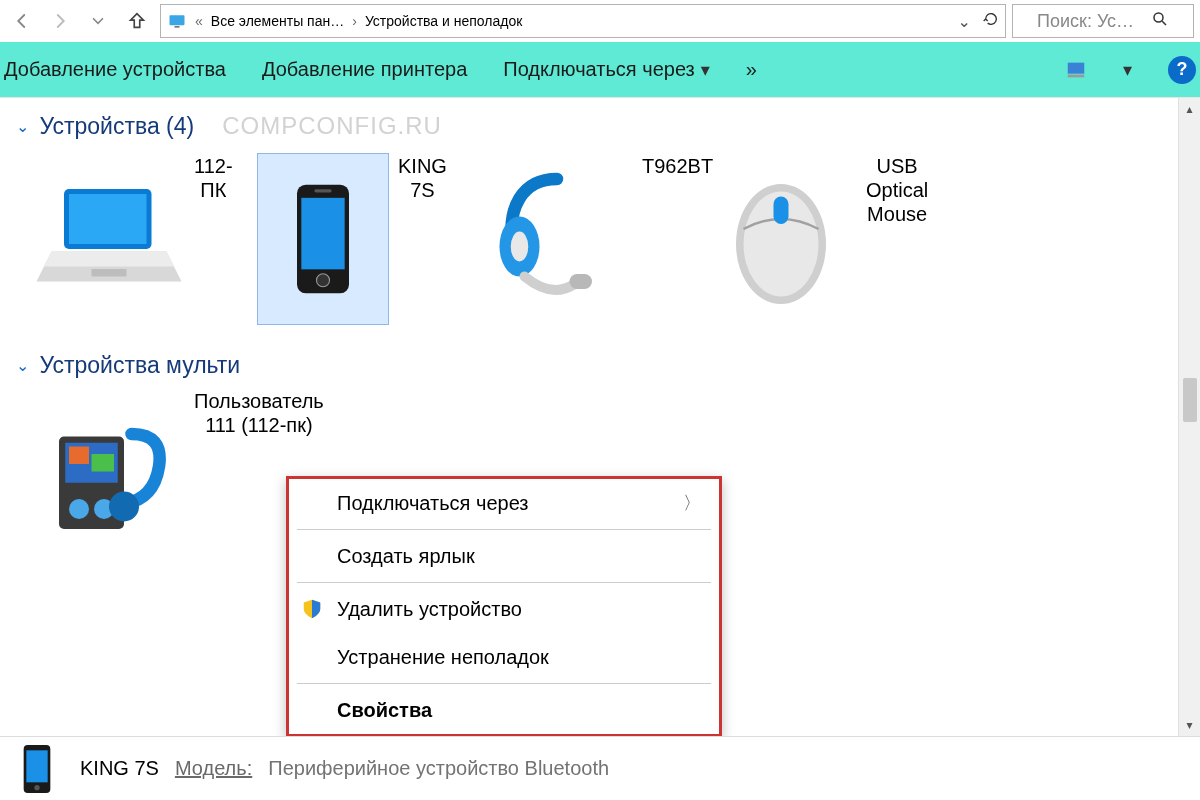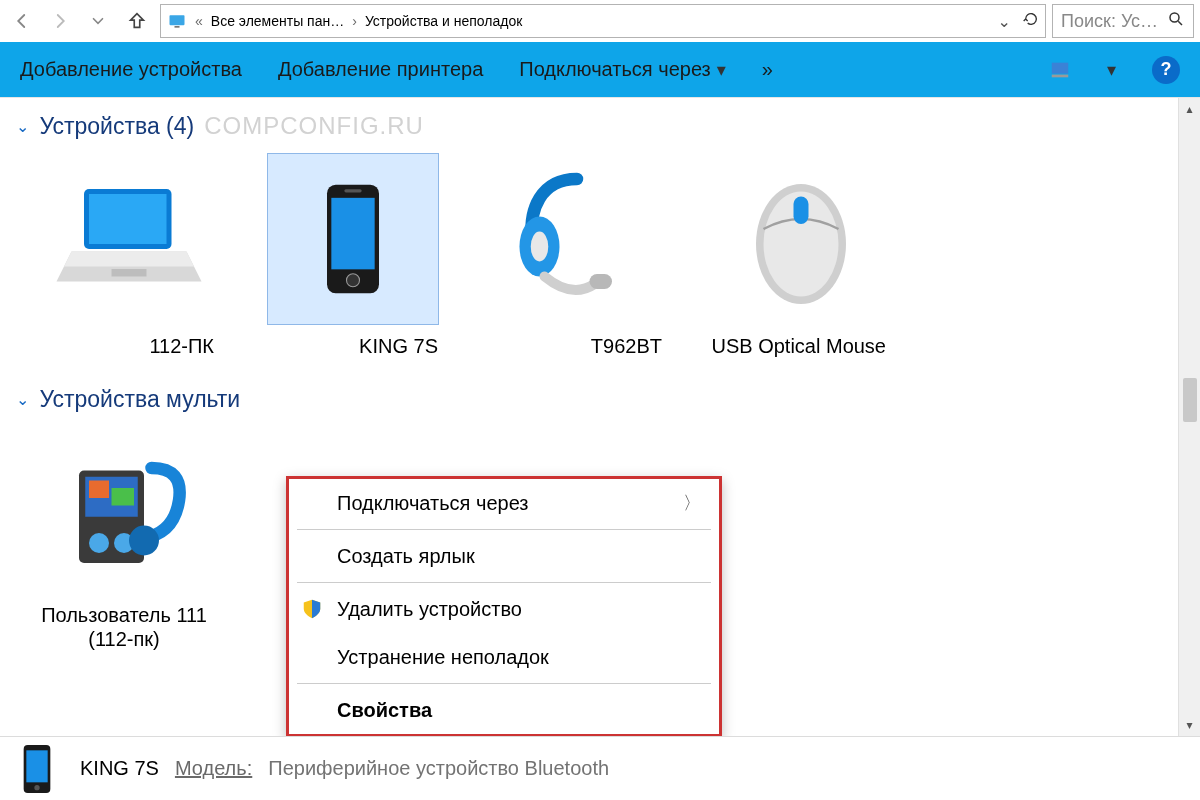--- a/index.html
+++ b/index.html
@@ -8,44 +8,44 @@
   
   .addr-row { display: flex; align-items: center; height: 42px; padding: 4px 6px; gap: 6px; }
   .nav-btn { width: 32px; height: 32px; display: flex; align-items: center; justify-content: center; color: #555; }
   .nav-btn svg { width: 18px; height: 18px; }
   .nav-up { width: 34px; height: 34px; display: flex; align-items: center; justify-content: center; color: #333; }
   .addr-box { flex: 1; height: 34px; border: 1px solid #b3b3b3; background: #fff; display: flex; align-items: center; padding: 0 6px; gap: 6px; }
   .crumb-icon { width: 20px; height: 20px; display: flex; align-items: center; justify-content: center; }
   .crumb-sep { color: #6a6a6a; font-size: 14px; padding: 0 2px; }
   .crumb { font-size: 14px; color: #000; white-space: nowrap; }
   .addr-end { margin-left: auto; display: flex; align-items: center; gap: 4px; }
-  .search-box { width: 142px; height: 34px; border: 1px solid #b3b3b3; background: #fff; display: flex; align-items: center; padding: 0 8px; color: #888; font-size: 18px; gap: 6px; }
+  .search-box { width: 182px; height: 34px; border: 1px solid #b3b3b3; background: #fff; display: flex; align-items: center; padding: 0 24px; color: #888; font-size: 18px; gap: 6px; }
   .search-box .searchglass { margin-left: auto; color: #333; }
 
   
-  .toolbar { height: 56px; border-bottom: 1px solid #e6e6e6; display: flex; align-items: center; padding: 0 20px; gap: 36px; background: #0ea5e9; }
+  .toolbar { height: 56px; border-bottom: 1px solid #e6e6e6; display: flex; align-items: center; padding: 0 4px; gap: 36px; background: #5eead4; }
   .tb-item { font-size: 20px; color: #1a1a1a; display: flex; align-items: center; gap: 6px; cursor: default; }
   .tb-spacer { flex: 1; }
   .tb-glyph { font-size: 18px; color: #333; }
   .tb-icon { width:22px; height:22px; display:flex; align-items:center; justify-content:center; }
   .help-icon { width: 28px; height: 28px; border-radius: 50%; background: #0a6bc9; color: #fff; display: flex; align-items: center; justify-content: center; font-weight: bold; font-size: 18px; }
 
   
   .content { position: relative; height: calc(100% - 42px - 56px - 64px); overflow: hidden; }
   .scrollbar { position: absolute; right: 0; top: 0; bottom: 0; width: 22px; background: #f0f0f0; border-left: 1px solid #e0e0e0; display: flex; flex-direction: column; align-items: center; }
   .sb-arrow { width: 100%; height: 22px; display: flex; align-items: center; justify-content: center; color: #555; font-size: 12px; }
   .sb-thumb { position: absolute; top: 280px; width: 14px; height: 44px; background: #c8c8c8; border-radius: 2px; left: 4px; }
 
   .group-header { display: flex; align-items: center; gap: 10px; padding: 14px 16px 8px 16px; }
   .chev { color: #1a6bc4; font-size: 16px; }
   .group-title { font-size: 23px; color: #153a7a; }
-  .watermark { font-size: 24px; color: #d2d2d2; letter-spacing: 1px; }
+  .watermark { margin-left: 18px; font-size: 24px; color: #d2d2d2; letter-spacing: 1px; }
 
   .device-row { display: flex; align-items: flex-start; gap: 44px; padding: 6px 34px 0 34px; }
-  .device { width: 180px; display: flex; flex-direction: column; align-items: flex-end; gap: 10px; }
+  .device { width: 180px; display: flex; flex-direction: row; align-items: flex-start; gap: 10px; }
   .device .iconbox { width: 170px; height: 170px; display: flex; align-items: center; justify-content: center; }
   .device.selected .iconbox { background: #d7eaff; outline: 1px solid #8fb8e8; }
   .device .label { font-size: 20px; color: #000; text-align: center; line-height: 1.2; }
 
   
   .ctxmenu { position: absolute; left: 286px; top: 378px; width: 436px; background: #fff; border: 3px solid #c33; box-shadow: 0 4px 12px rgba(0,0,0,0.25); z-index: 50; }
   .ctxitem { display: flex; align-items: center; height: 48px; padding: 0 18px 0 48px; font-size: 20px; color: #000; position: relative; }
   .ctxitem.bold { font-weight: 700; }
   .ctxitem .arrow-r { margin-left: auto; color: #555; font-size: 18px; }
   .ctxitem .shield { position: absolute; left: 12px; width: 22px; height: 22px; }

